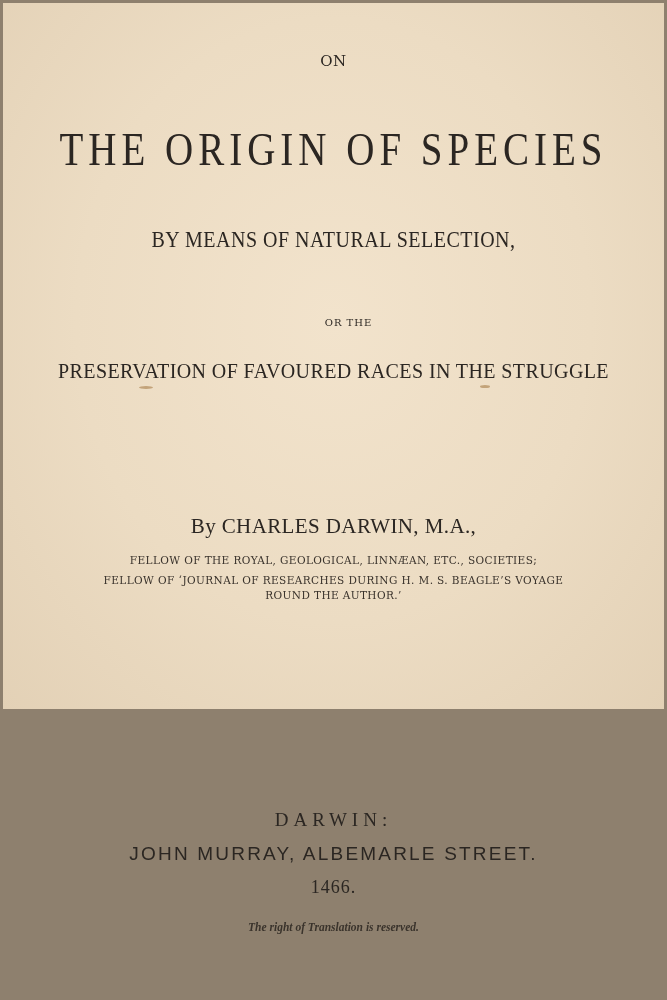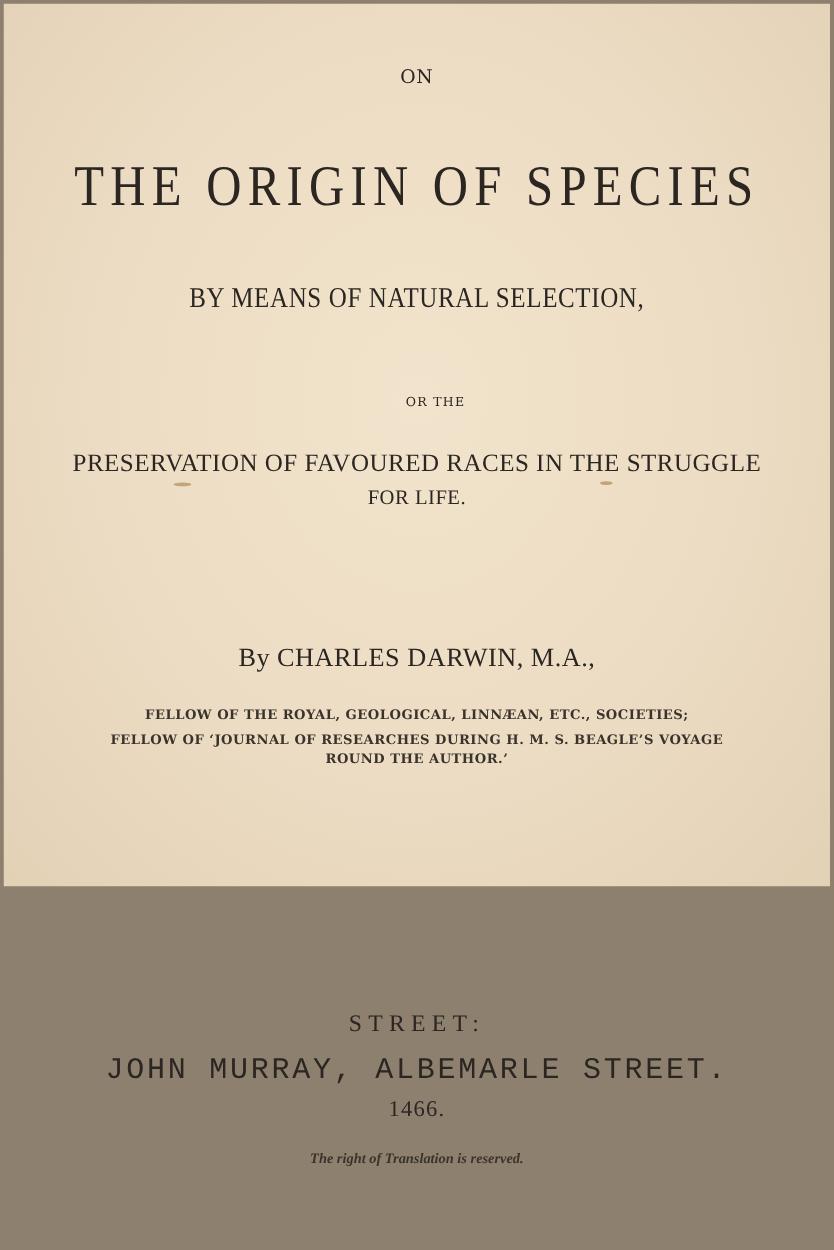--- a/index.html
+++ b/index.html
@@ -54,37 +54,36 @@
     }
     .author {
       top: 511px;
       font-family: "Liberation Serif", serif;
       font-size: 21px;
       letter-spacing: 0.4px;
     }
     .fellow, .authorof, .round {
       font-size: 10.5px;
       letter-spacing: 0.4px;
-      font-weight: bold;
+      font-weight: normal;
       color: #3a332c;
-      margin-top: 12px;
     }
     .fellow { top: 551px; }
     .authorof { top: 571px; }
     .round { top: 586px; }
     .london {
       top: 806px;
       font-family: "Liberation Serif", serif;
       font-size: 19px;
       letter-spacing: 5px;
     }
     .publisher {
       top: 840px;
-      font-family: Liberation Mono, monospace;
-      font-size: 24px;
+      font-family: Liberation Sans, sans-serif;
+      font-size: 19px;
       letter-spacing: 2.2px;
     }
     .year {
       top: 874px;
       font-family: "Liberation Serif", serif;
       font-size: 18px;
       letter-spacing: 1px;
     }
     .rights {
       top: 918px;
@@ -104,25 +103,24 @@
   </style>
 </head>
 <body>
 
 <div class="page">
   <div class="line on">ON</div>
   <div class="line title">THE ORIGIN OF SPECIES</div>
   <div class="line means">BY MEANS OF NATURAL SELECTION,</div>
   <div class="line orthe">OR THE</div>
   <div class="line preservation">PRESERVATION OF FAVOURED RACES IN THE STRUGGLE</div>
-  <div class="line forlife">FOR LIFE.</div>
   <div class="line author">By CHARLES DARWIN, M.A.,</div>
   <div class="line fellow">FELLOW OF THE ROYAL, GEOLOGICAL, LINNÆAN, ETC., SOCIETIES;</div>
   <div class="line authorof">FELLOW OF ‘JOURNAL OF RESEARCHES DURING H. M. S. BEAGLE’S VOYAGE</div>
   <div class="line round">ROUND THE AUTHOR.’</div>
-  <div class="line london">STREET:</div>
+  <div class="line london">DARWIN:</div>
   <div class="line publisher">JOHN MURRAY, ALBEMARLE STREET.</div>
   <div class="line year">1466.</div>
   <div class="line rights">The right of Translation is reserved.</div>
 
   <div class="spot" style="left:136px; top:383px;"></div>
   <div class="spot" style="left:477px; top:382px; width:10px;"></div>
 </div>
 
 </body></html>

